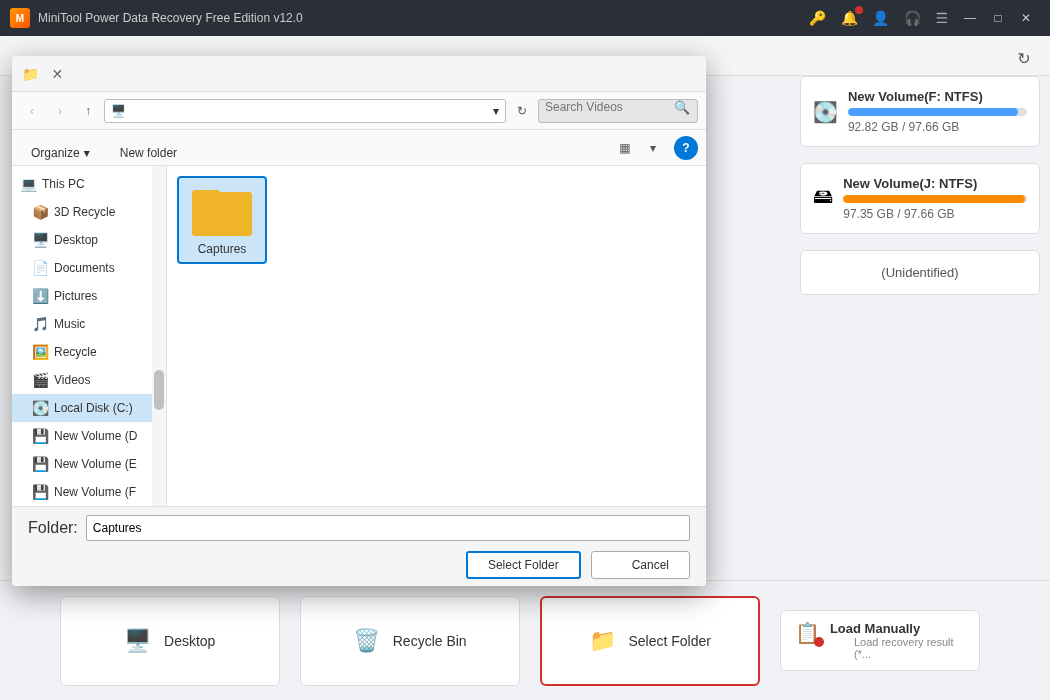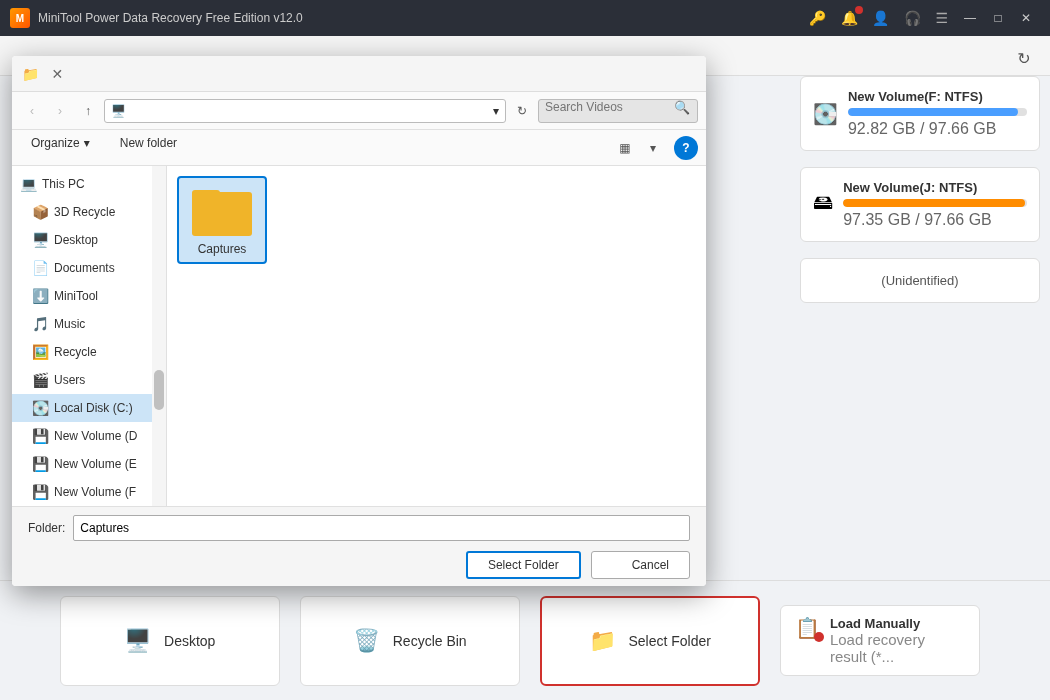--- a/index.html
+++ b/index.html
@@ -92,21 +92,21 @@
       gap: 10px;
       border: 1px solid #ddd;
     }
     .vol-icon { font-size: 20px; }
     .vol-info { flex: 1; }
     .vol-title { font-size: 13px; font-weight: 700; color: #333; margin-bottom: 4px; }
     .vol-bar { height: 8px; background: #e0e0e0; border-radius: 4px; margin-bottom: 4px; overflow: hidden; }
     .vol-bar-fill { height: 100%; border-radius: 4px; }
     .vol-bar-fill.blue { background: #4a9eff; }
     .vol-bar-fill.orange { background: #ff8c00; }
-    .vol-size { font-size: 16px; color: #666; }
+    .vol-size { font-size: 12px; color: #666; }
 
     
     .dialog {
       position: absolute;
       top: 20px; left: 12px;
       width: 694px;
       background: white;
       border-radius: 4px;
       box-shadow: 0 8px 30px rgba(0,0,0,0.4);
       z-index: 20;
@@ -183,21 +183,21 @@
     }
     .toolbar-btn {
       height: 26px;
       padding: 0 10px;
       background: transparent;
       border: 1px solid transparent;
       border-radius: 3px;
       cursor: pointer;
       font-size: 12px;
       color: #333;
-      display: flex; align-items: flex-start; gap: 4px;
+      display: flex; align-items: flex-end; gap: 4px;
     }
     .toolbar-spacer { flex: 1; }
     .toolbar-view-btns { display: flex; gap: 2px; }
     .view-btn {
       width: 26px; height: 26px;
       display: flex; align-items: center; justify-content: center;
       border: 1px solid transparent; border-radius: 3px;
       cursor: pointer; color: #555; font-size: 12px;
     }
     .help-btn {
@@ -302,21 +302,21 @@
       flex-direction: column;
       justify-content: center;
       padding: 0 16px;
       gap: 10px;
     }
     .folder-input-row {
       display: flex;
       align-items: center;
       gap: 8px;
     }
-    .folder-label { font-size: 12px; color: #333; white-space: nowrap; }
+    .folder-label { font-size: 16px; color: #333; white-space: nowrap; }
     .folder-input {
       flex: 1;
       height: 26px;
       border: 1px solid #aaa;
       border-radius: 2px;
       padding: 0 6px;
       font-size: 12px;
       outline: none;
     }
     .btn-row {
@@ -356,21 +356,21 @@
       border: 1px solid #ddd;
       width: 200px;
     }
     .load-icon { font-size: 20px; position: relative; }
     .load-icon .badge { 
       position: absolute; bottom: -2px; right: -4px;
       width: 10px; height: 10px;
       background: #d0312d; border-radius: 50%;
     }
     .load-text-title { font-size: 13px; font-weight: 600; color: #333; }
-    .load-text-sub { font-size: 15px; color: #888; }
+    .load-text-sub { font-size: 11px; color: #888; margin-left: 24px; }
 
     
     .bg-top-bar {
       height: 40px;
       background: #f5f5f5;
       border-bottom: 1px solid #ddd;
       display: flex;
       align-items: center;
       padding: 0 10px;
     }
@@ -532,33 +532,33 @@
         <div class="nav-item" style="padding-left:20px;">
           <span class="nav-item-icon">🖥️</span>
           <span>Desktop</span>
         </div>
         <div class="nav-item" style="padding-left:20px;">
           <span class="nav-item-icon">📄</span>
           <span>Documents</span>
         </div>
         <div class="nav-item" style="padding-left:20px;">
           <span class="nav-item-icon">⬇️</span>
-          <span>MiniTool</span>
+          <span>Pictures</span>
         </div>
         <div class="nav-item" style="padding-left:20px;">
           <span class="nav-item-icon">🎵</span>
           <span>Music</span>
         </div>
         <div class="nav-item" style="padding-left:20px;">
           <span class="nav-item-icon">🖼️</span>
           <span>Recycle</span>
         </div>
         <div class="nav-item" style="padding-left:20px;">
           <span class="nav-item-icon">🎬</span>
-          <span>Users</span>
+          <span>Videos</span>
         </div>
         <div class="nav-item selected" style="padding-left:20px;">
           <span class="nav-item-icon">💽</span>
           <span>Local Disk (C:)</span>
         </div>
         <div class="nav-item" style="padding-left:20px;">
           <span class="nav-item-icon">💾</span>
           <span>New Volume (D</span>
         </div>
         <div class="nav-item" style="padding-left:20px;">

